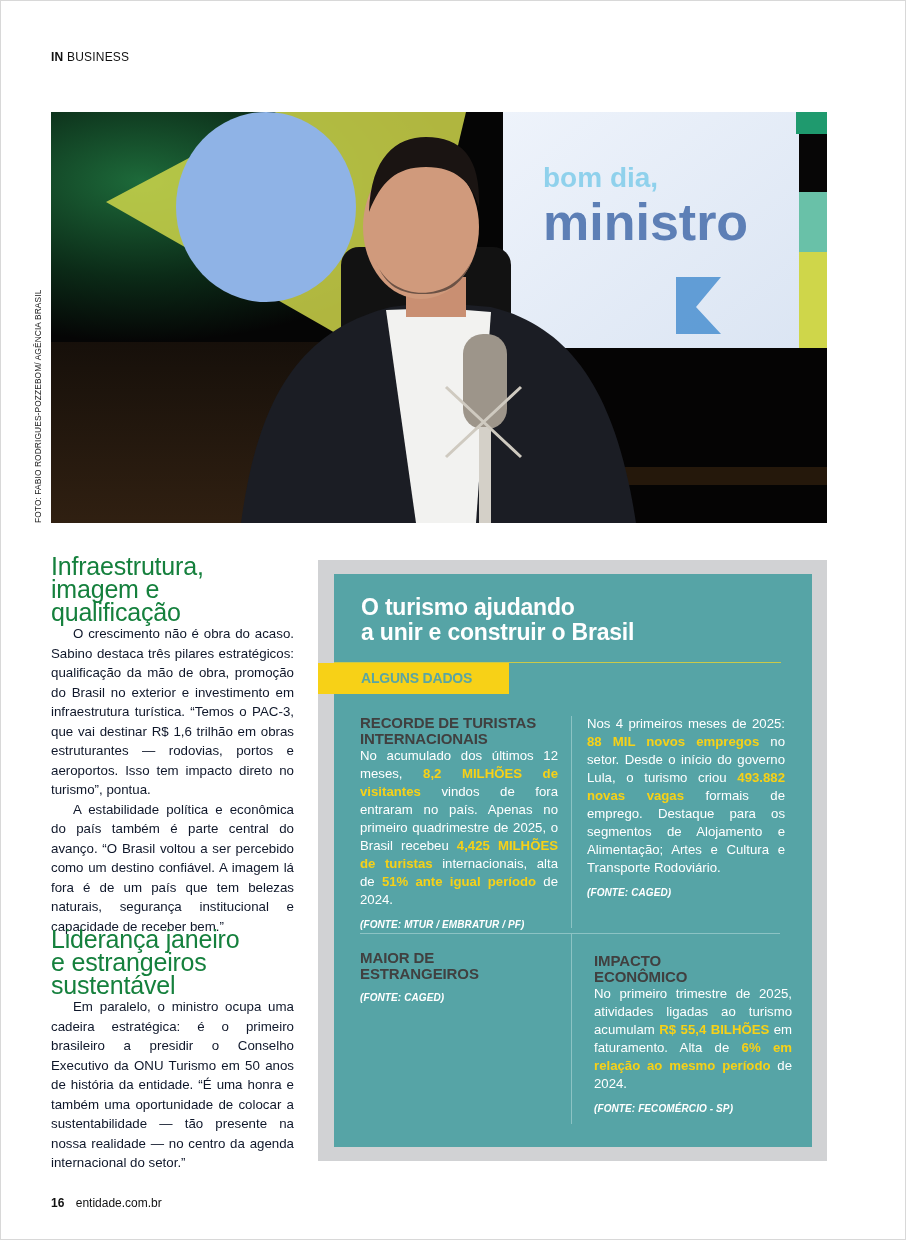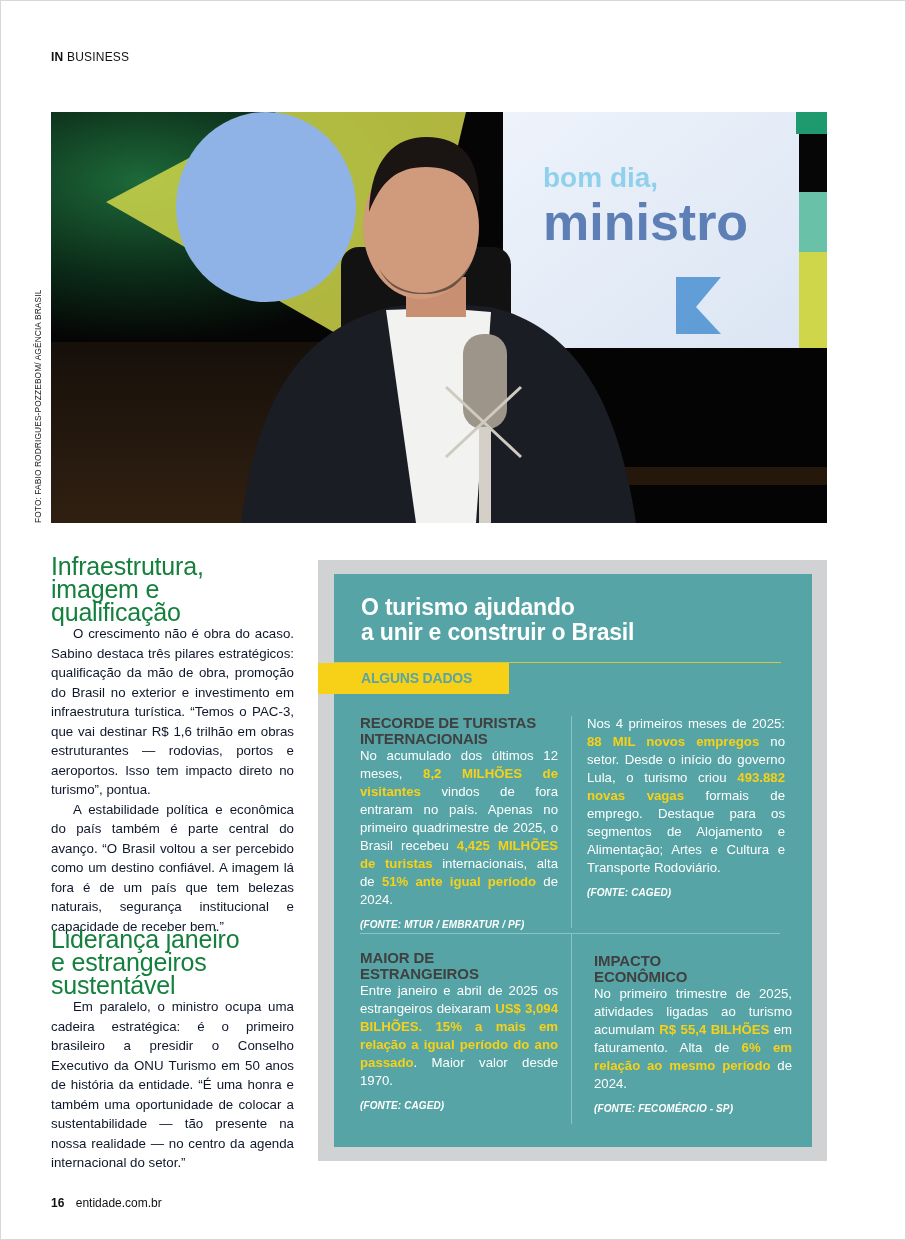--- a/index.html
+++ b/index.html
@@ -157,21 +157,20 @@
 <div class="stat" style="left:587px; top:715px;">
   <p class="stat-body"><span>Nos 4 primeiros meses de 2025: </span><span class="hl">88 MIL novos empregos</span><span> no setor. Desde o início do governo Lula, o turismo criou </span><span class="hl">493.882 novas vagas</span><span> formais de emprego. Destaque para os segmentos de Alojamento e Alimentação; Artes e Cultura e Transporte Rodoviário.</span></p>
   <div class="stat-source">(FONTE: CAGED)</div>
 </div>
 
 <div class="stat" style="left:360px; top:950px;">
   <div class="stat-title">
     <span>MAIOR DE</span><br>
     <span>ESTRANGEIROS</span>
   </div>
-  <p class="stat-body"><span>Entre janeiro e abril de 2025 os estrangeiros deixaram </span><span class="hl">US$ 3,094 BILHÕES. 15% a mais em relação a igual período do ano passado</span><span>. Maior valor desde 1970.</span></p>
   <div class="stat-source">(FONTE: CAGED)</div>
 </div>
 
 <div class="stat" style="left:594px; top:953px;">
   <div class="stat-title">
     <span>IMPACTO</span><br>
     <span>ECONÔMICO</span>
   </div>
   <p class="stat-body"><span>No primeiro trimestre de 2025, atividades ligadas ao turismo acumulam </span><span class="hl">R$ 55,4 BILHÕES</span><span> em faturamento. Alta de </span><span class="hl">6% em relação ao mesmo período</span><span> de 2024.</span></p>
   <div class="stat-source">(FONTE: FECOMÉRCIO - SP)</div>

